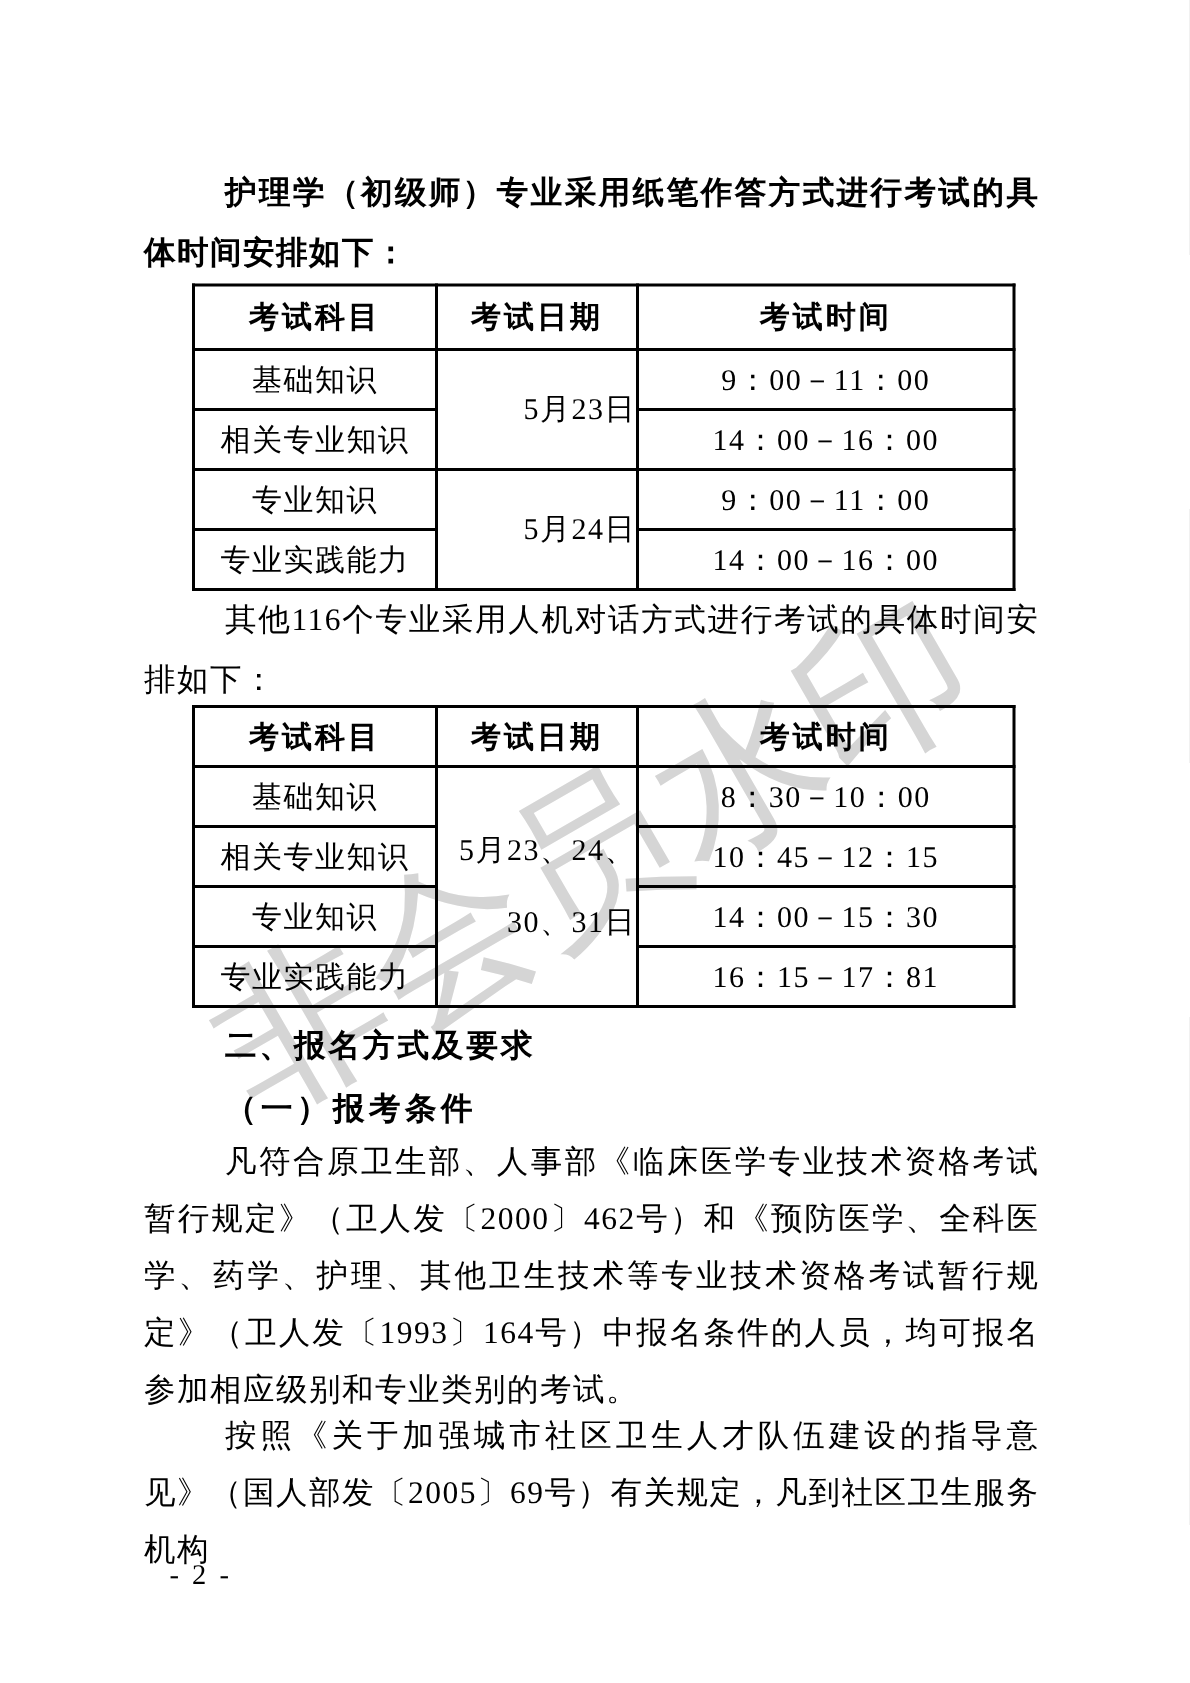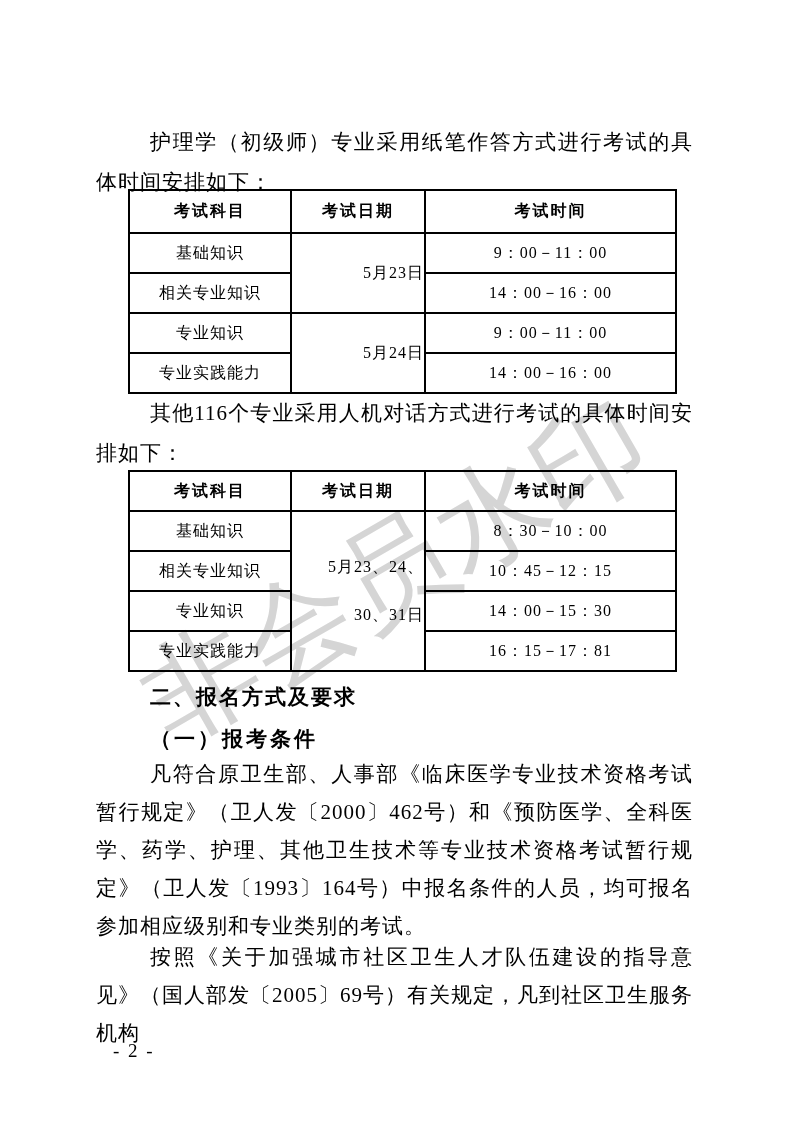--- a/index.html
+++ b/index.html
@@ -41,21 +41,21 @@
     position:absolute;
     left:128px;
     width:547px;
     border-collapse:collapse;
     table-layout:fixed;
     text-align:center;
     background:transparent;
   }
   table.sched th, table.sched td {
     border:2px solid #000;
-    font-size:16px;
+    font-size:20px;
     vertical-align:middle;
     padding:0;
   }
   table.sched th {
     font-family:"Liberation Sans", sans-serif;
     font-weight:bold;
     letter-spacing:2px;
     height:43px;
   }
   table.sched td { height:40px; letter-spacing:1px; }
@@ -86,21 +86,21 @@
 </style>
 </head>
 <body>
 
 <div class="page">
 
   <div class="watermark" style="color: rgb(213, 213, 213);">非会员水印</div>
 
   <div class="content">
 
-    <div class="para lh40 indent" style="top:122px;">护理学（初级师）专业采用纸笔作答方式进行考试的具体时间安排如下：</div>
+    <div class="para lh40 indent" style="top:108px;font-weight:bold;">护理学（初级师）专业采用纸笔作答方式进行考试的具体时间安排如下：</div>
 
     <table class="sched" style="top:189px;">
       <colgroup>
           <col style="width:162px">
           <col style="width:134px">
           <col style="width:251px">
         </colgroup>
       <tbody>
           <tr>
         <th>考试科目</th>

